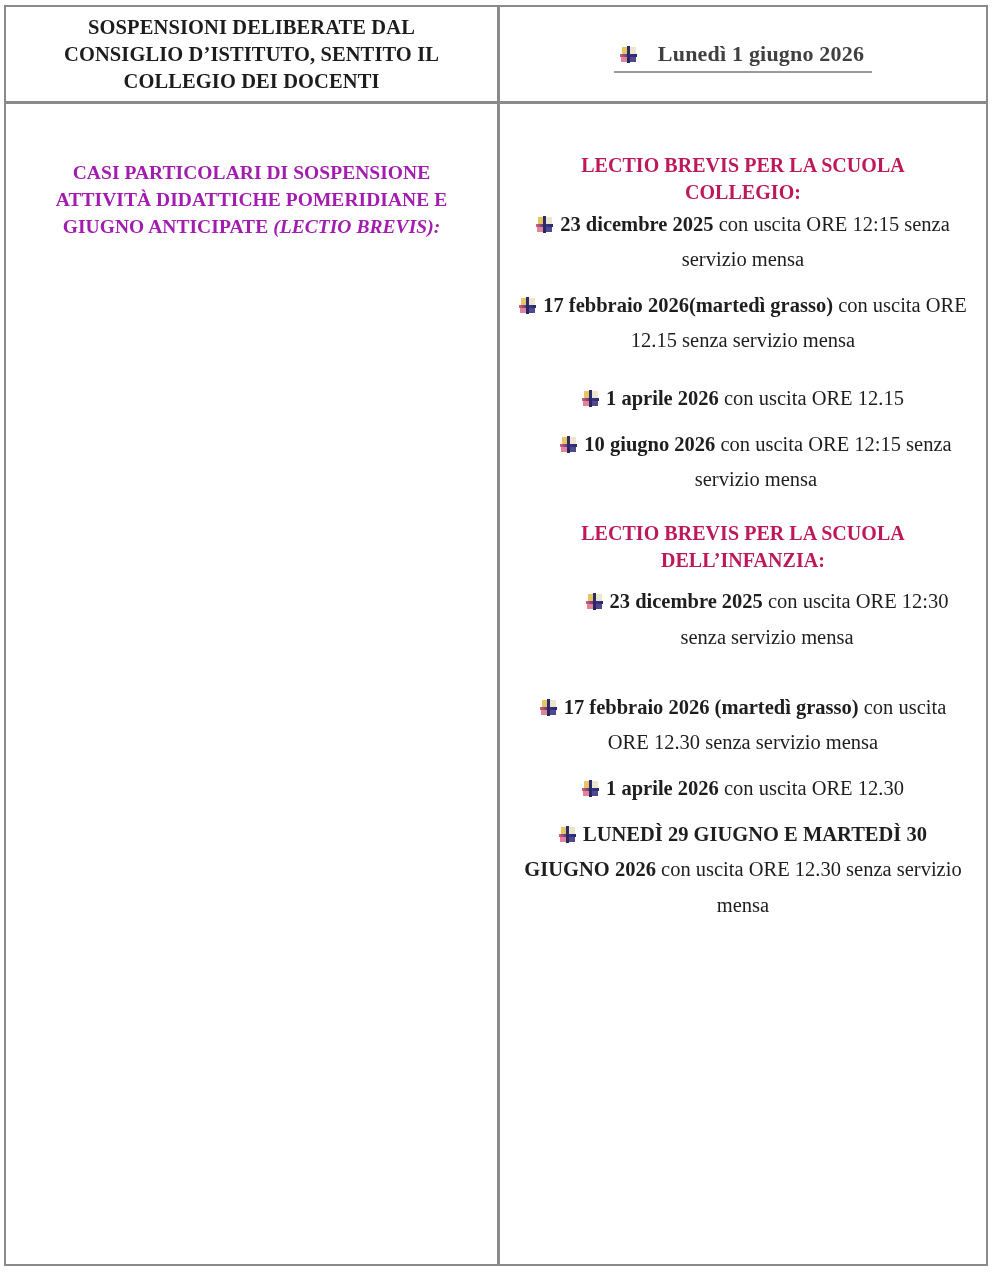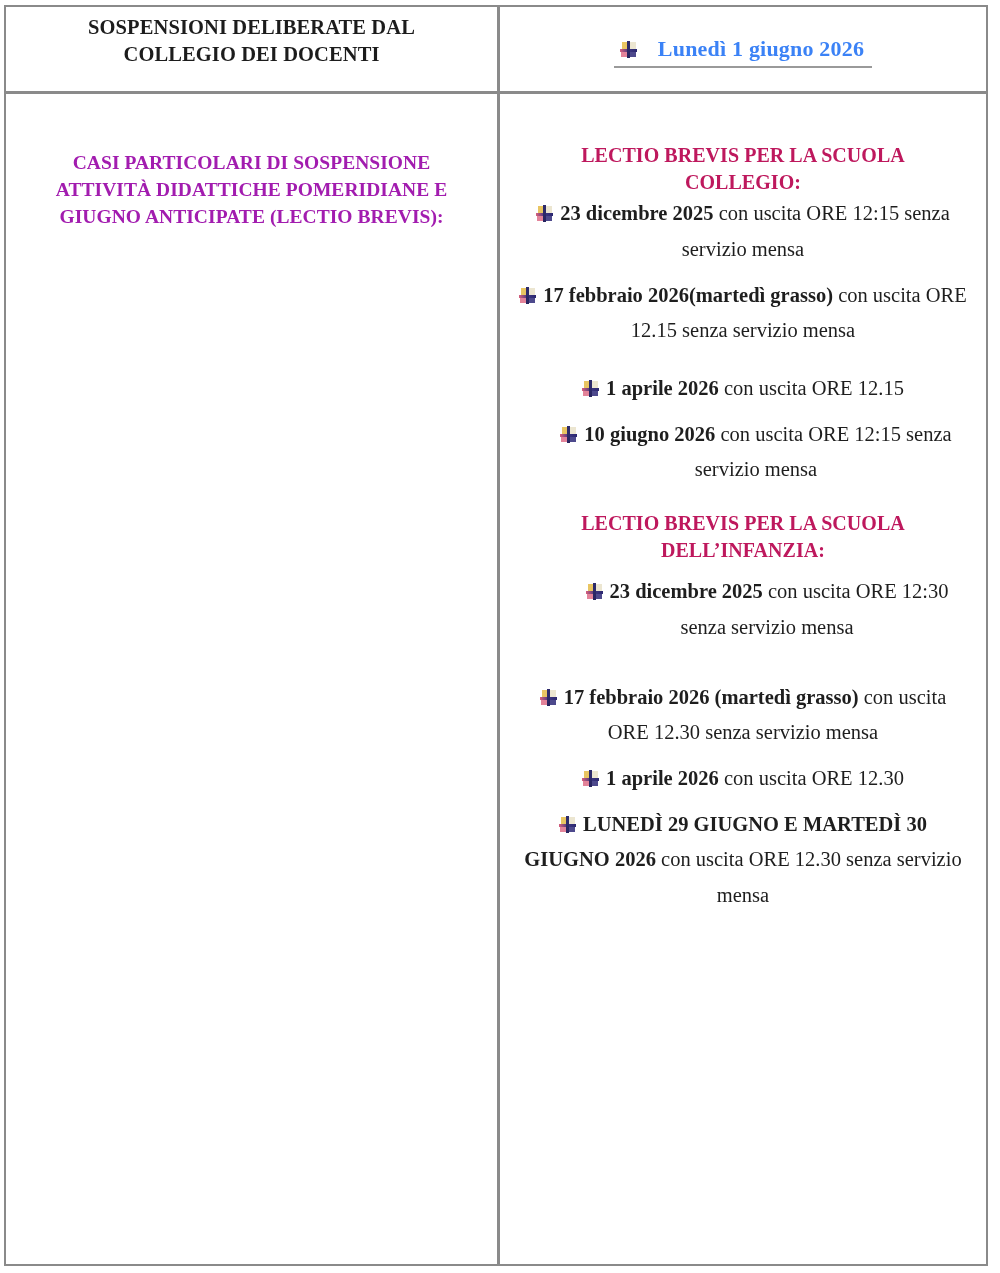--- a/index.html
+++ b/index.html
@@ -88,37 +88,37 @@
   .header-date-underline {
     display: inline-flex;
     align-items: center;
     gap: 14px;
     border-bottom: 2px solid #9a9a9a;
     padding: 0 8px 4px 6px;
   }
   .header-date-text {
     font-weight: bold;
     font-size: 22px;
-    color: #3b82f6;
+    color: #404040;
     letter-spacing: 0.2px;
     white-space: nowrap;
   }
 
   
   .left-body {
     padding: 56px 26px 0 26px;
     text-align: center;
     font-weight: bold;
     font-size: 19.5px;
     line-height: 1.38;
     color: #a21caf;
     letter-spacing: 0.05px;
   }
   .left-body .line { display: block; }
-  .left-body .ital { }
+  .left-body .ital { font-style: italic; }
 
   
   .right-body {
     padding: 48px 18px 10px 18px;
     text-align: center;
   }
 
   .section-heading {
     font-weight: bold;
     font-size: 20px;
@@ -197,20 +197,21 @@
 
 <div class="page">
 
   <div class="schedule-table">
 
     <div class="table-row header-row">
 
       <div class="cell cell-left">
         <div class="header-title">
           <span class="line">SOSPENSIONI DELIBERATE DAL</span>
+          <span class="line">CONSIGLIO D’ISTITUTO, SENTITO IL</span>
           <span class="line">COLLEGIO DEI DOCENTI</span>
         </div>
       </div>
 
       <div class="cell cell-right">
         <div class="header-date-wrap">
           <span class="header-date-underline">
             <span class="xl-bullet">
               <span class="b-q1"></span>
                 <span class="b-q2"></span>

